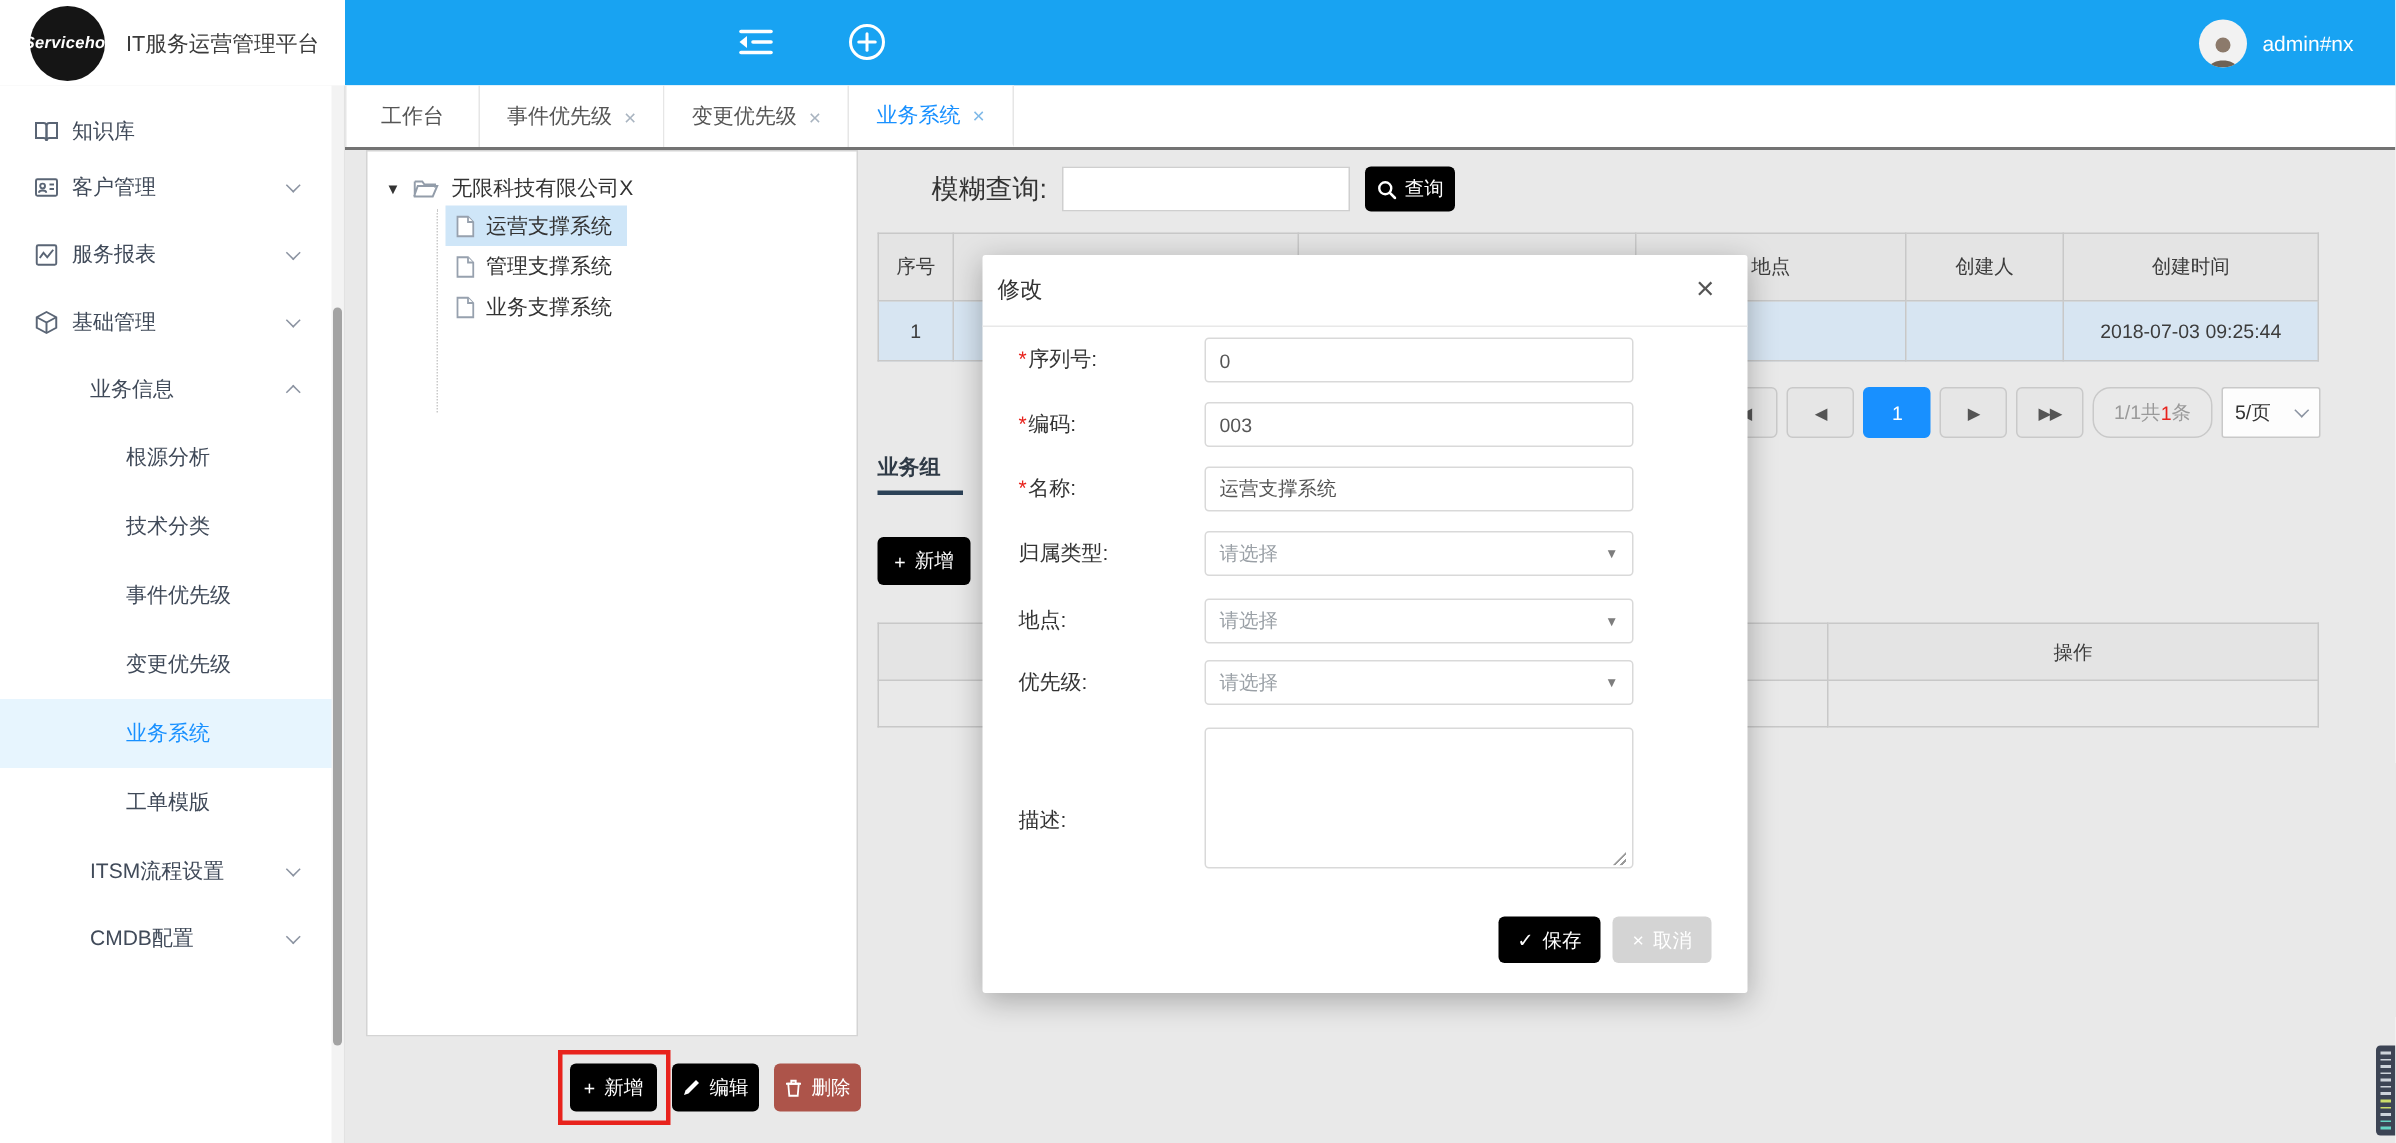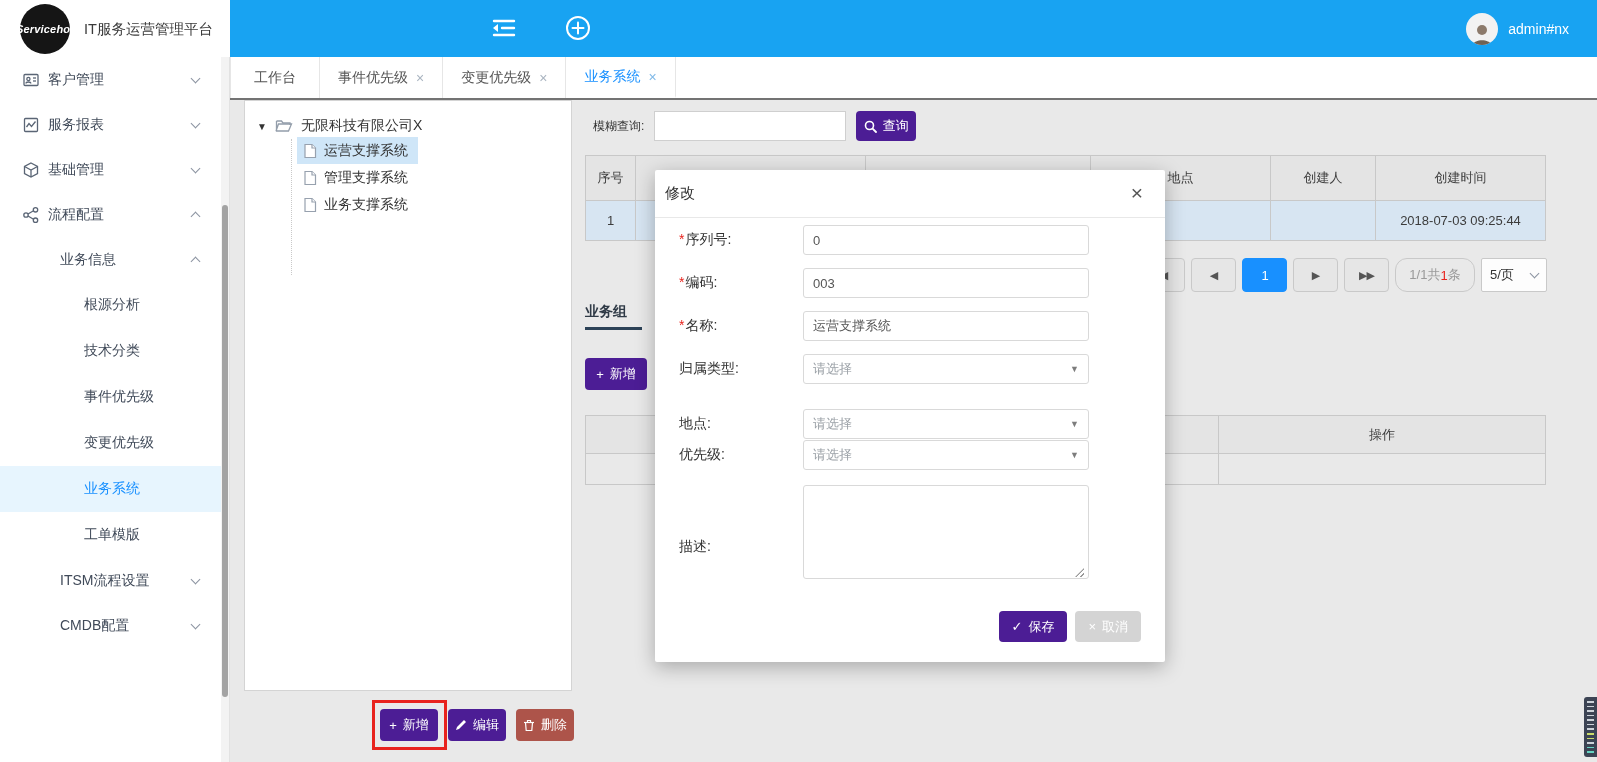--- a/index.html
+++ b/index.html
@@ -43,29 +43,29 @@
   
   .tree-panel { position:absolute; left:244px; top:100px; width:328px; height:591px; background:#fff; border:1px solid #d4d4d4; }
   .tree-root { position:absolute; left:12px; top:12px; height:26px; display:flex; align-items:center; gap:8px; cursor:pointer; }
   .tree-caret { font-size:10px; color:#333; }
   .tree-child { position:absolute; left:52px; height:27px; display:flex; align-items:center; gap:7px; padding:0 10px 0 6px; cursor:pointer; }
   .tree-child.sel { background:#cfe6f8; }
   .tree-conn { position:absolute; left:46px; top:38px; width:1px; height:136px; border-left:1px dotted #c9c9c9; }
 
   
   .btn { display:inline-flex; align-items:center; justify-content:center; gap:6px; border:none; border-radius:4px; color:#fff; font-size:13px; cursor:pointer; font-family:"Liberation Sans",sans-serif; }
-  .btn-blue { background:#4c1d95; }
+  .btn-blue { background:#000000; }
   .btn-red { background:#ad544a; }
   .tree-actions { position:absolute; left:380px; top:709px; display:flex; gap:10px; }
   .tree-actions .btn { width:58px; height:32px; }
   .annotate-box { position:absolute; left:372px; top:700px; width:75px; height:50px; border:3px solid #e8231d; z-index:40; pointer-events:none; }
 
   
   .search-row { position:absolute; left:593px; top:111px; height:30px; display:flex; align-items:center; }
-  .search-label { font-size:12px; color:#333; }
+  .search-label { font-size:18px; color:#333;margin-left:28px; }
   .search-input { margin-left:10px; width:192px; height:30px; border:1px solid #cfcfcf; background:#fff; padding:0 8px; font-size:13px; font-family:"Liberation Sans",sans-serif; }
   .search-btn { margin-left:10px; width:60px; height:30px; }
 
   table.grid { border-collapse:collapse; table-layout:fixed; }
   table.grid th, table.grid td { border:1px solid #c8c8c8; font-size:13px; font-weight:normal; text-align:center; color:#3c3c3c; }
   .tbl1 { position:absolute; left:585px; top:155px; width:960px; }
   .tbl1 th { height:45px; background:#e4e4e4; }
   .tbl1 td { height:40px; background:#d7e5f2; }
   .tbl2 { position:absolute; left:585px; top:415px; width:960px; }
   .tbl2 th { height:38px; background:#e4e4e4; }
@@ -146,20 +146,27 @@
   </div>
 
   <div class="logo-area">
     <div class="logo-circle">
         <span>Servicehot</span>
       </div>
     <div class="app-title">IT服务运营管理平台</div>
   </div>
 
   <div class="sidebar">
+    <div class="nav-item" style="top:8px">
+      <span class="ico"><svg width="18" height="18" viewBox="0 0 18 18" fill="none" stroke="#5a6575" stroke-width="1.3">
+            <path d="M2 3 h5 a2 2 0 0 1 2 2 v10 a2 2 0 0 0 -2 -2 h-5 z"></path>
+            <path d="M16 3 h-5 a2 2 0 0 0 -2 2 v10 a2 2 0 0 1 2 -2 h5 z"></path>
+          </svg></span>
+      <span class="lbl">知识库</span>
+    </div>
     <div class="nav-item">
       <span class="ico"><svg width="18" height="18" viewBox="0 0 18 18" fill="none" stroke="#5a6575" stroke-width="1.3">
             <rect x="2" y="3.5" width="14" height="11" rx="1"></rect>
             <circle cx="6.4" cy="8" r="1.6"></circle>
             <path d="M4 12.5 c0-2 4.8-2 4.8 0"></path>
             <line x1="11" y1="7" x2="14" y2="7"></line>
             <line x1="11" y1="10" x2="14" y2="10"></line>
           </svg></span>
       <span class="lbl">客户管理</span>
       <span class="chev"></span>
@@ -172,31 +179,20 @@
       <span class="lbl">服务报表</span>
       <span class="chev"></span>
     </div>
     <div class="nav-item">
       <span class="ico"><svg width="18" height="18" viewBox="0 0 18 18" fill="none" stroke="#5a6575" stroke-width="1.3">
             <path d="M9 2 L15.5 5.5 V12.5 L9 16 L2.5 12.5 V5.5 Z"></path>
             <path d="M2.5 5.5 L9 9 L15.5 5.5 M9 9 V16"></path>
           </svg></span>
       <span class="lbl">基础管理</span>
       <span class="chev"></span>
-    </div>
-    <div class="nav-item">
-      <span class="ico"><svg width="18" height="18" viewBox="0 0 18 18" fill="none" stroke="#5a6575" stroke-width="1.3">
-            <circle cx="4" cy="9" r="2.2"></circle>
-            <circle cx="13.5" cy="3.8" r="2.2"></circle>
-            <circle cx="13.5" cy="14.2" r="2.2"></circle>
-            <line x1="6" y1="8" x2="11.5" y2="4.8"></line>
-            <line x1="6" y1="10" x2="11.5" y2="13.2"></line>
-          </svg></span>
-      <span class="lbl">流程配置</span>
-      <span class="chev up"></span>
     </div>
     <div class="nav-item">
       <span class="lbl ind1">业务信息</span>
       <span class="chev up"></span>
     </div>
     <div class="nav-item" style="height:46px">
       <span class="lbl ind2">根源分析</span>
     </div>
     <div class="nav-item" style="height:46px">
       <span class="lbl ind2">技术分类</span>
@@ -401,21 +397,21 @@
       <span class="m-label"><span class="req">*</span><span>名称:</span></span>
       <input class="m-input" value="运营支撑系统" style="">
     </div>
     <div class="m-row" style="top:184px;height:30px">
       <span class="m-label">归属类型:</span>
       <div class="m-select">
           <span>请选择</span>
           <span class="car">▼</span>
         </div>
     </div>
-    <div class="m-row" style="top:239px;height:30px">
+    <div class="m-row" style="top:229px;height:30px">
       <span class="m-label">地点:</span>
       <div class="m-select">
           <span>请选择</span>
           <span class="car">▼</span>
         </div>
     </div>
     <div class="m-row" style="top:270px;height:30px">
       <span class="m-label">优先级:</span>
       <div class="m-select">
           <span>请选择</span>

